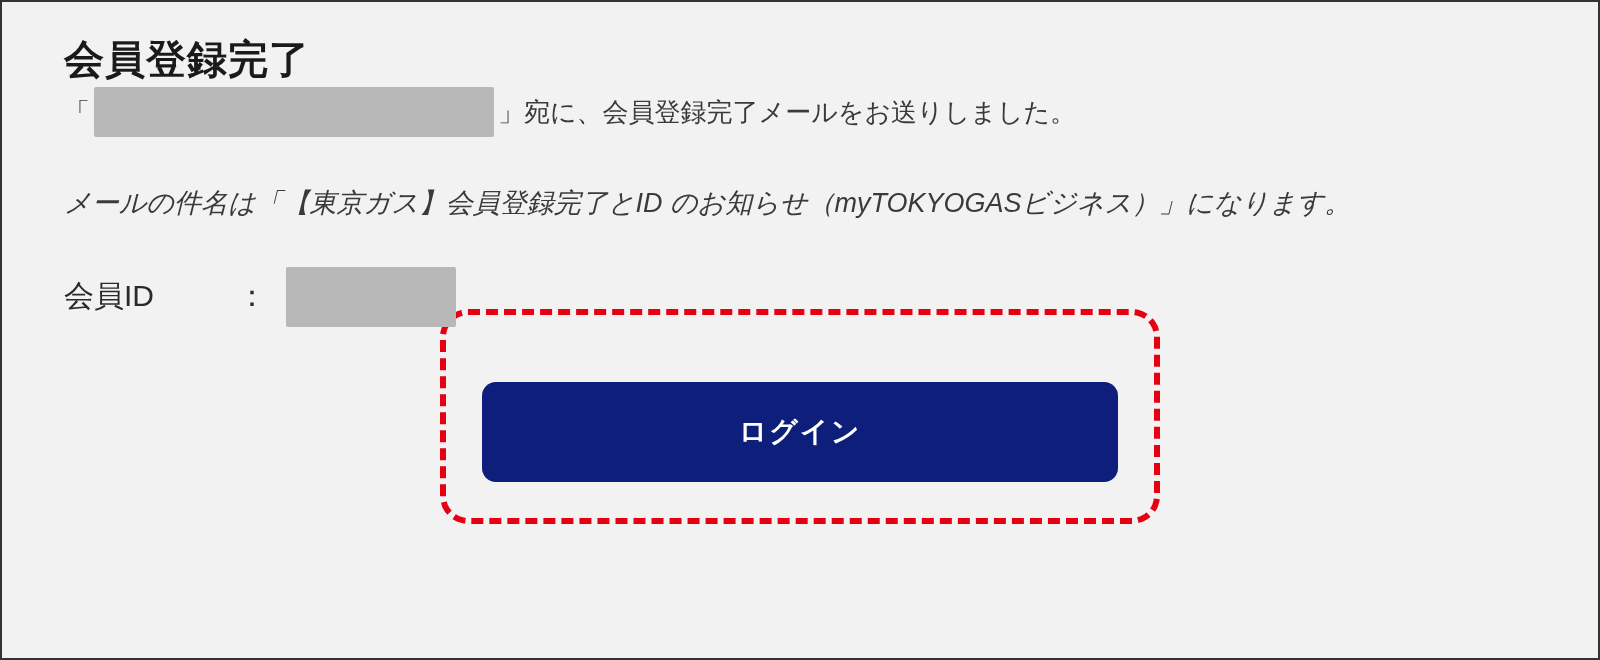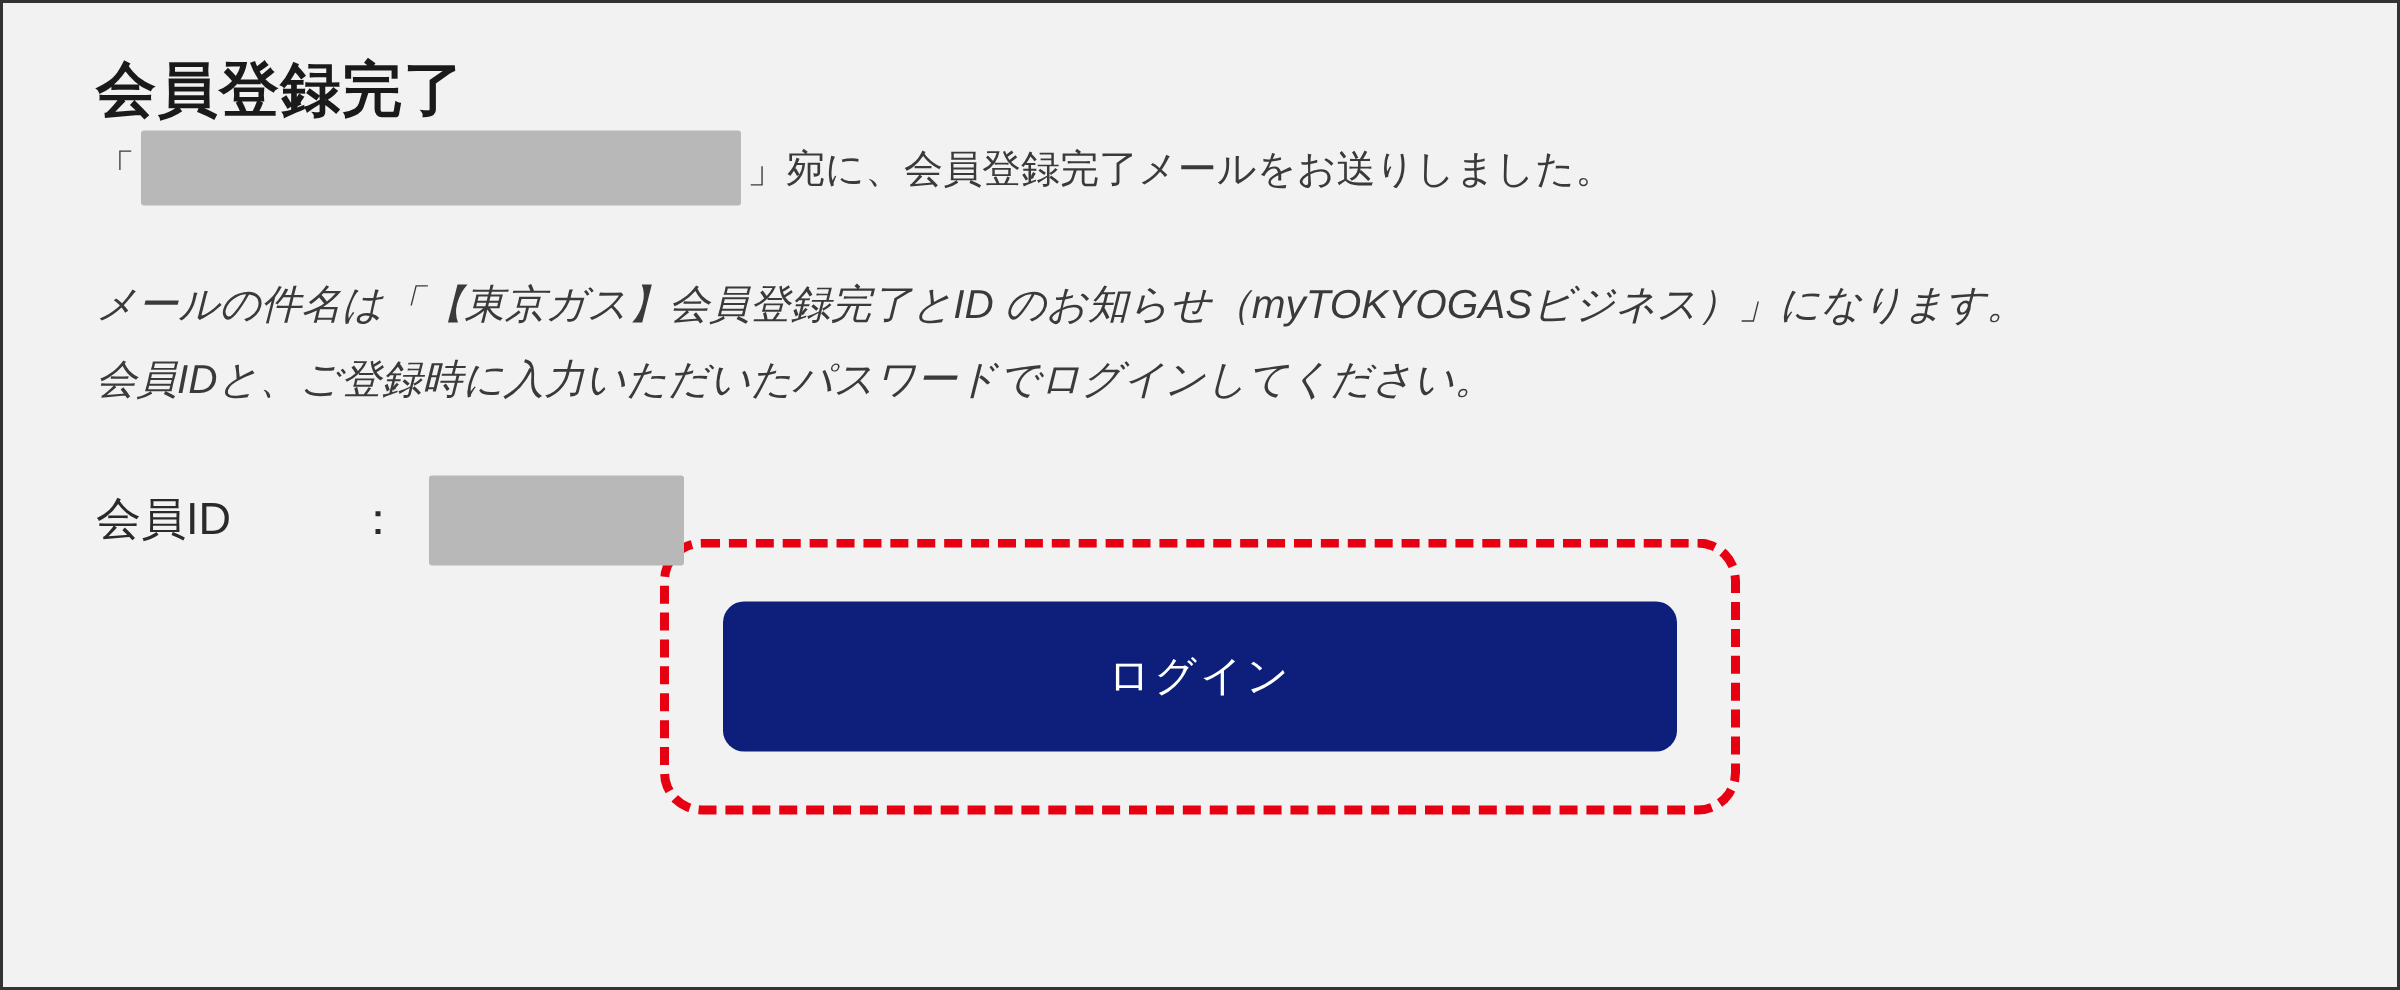--- a/index.html
+++ b/index.html
@@ -63,39 +63,39 @@
       justify-content: center;
     }
     button.login-btn {
       width: 648px;
       height: 100px;
       background: #0d1f7a;
       color: #ffffff;
       border: none;
       border-radius: 14px;
       font-size: 28px;
-      font-weight: 400;
+      font-weight: 700;
       letter-spacing: 2px;
       cursor: pointer;
+      margin-top: 31px;
     }
   </style>
 </head>
 <body>
 
 <h1 class="page-title">会員登録完了</h1>
 
 <div class="intro">
   <span>「</span>
   <span class="redacted email"></span>
   <span>」宛に、会員登録完了メールをお送りしました。</span>
 </div>
 
 <div class="body-text">
   <div>メールの件名は「【東京ガス】会員登録完了とID のお知らせ（myTOKYOGASビジネス）」になります。</div>
-  <div>会員IDと、ご登録時に入力いただいたパスワードでログインしてください。</div>
 </div>
 
 <div class="member-id-row">
   <span class="member-id-label">会員ID</span>
   <span class="member-id-sep">：</span>
   <span class="redacted idval"></span>
 </div>
 
 <div class="login-wrap">
   <button class="login-btn">ログイン</button>

